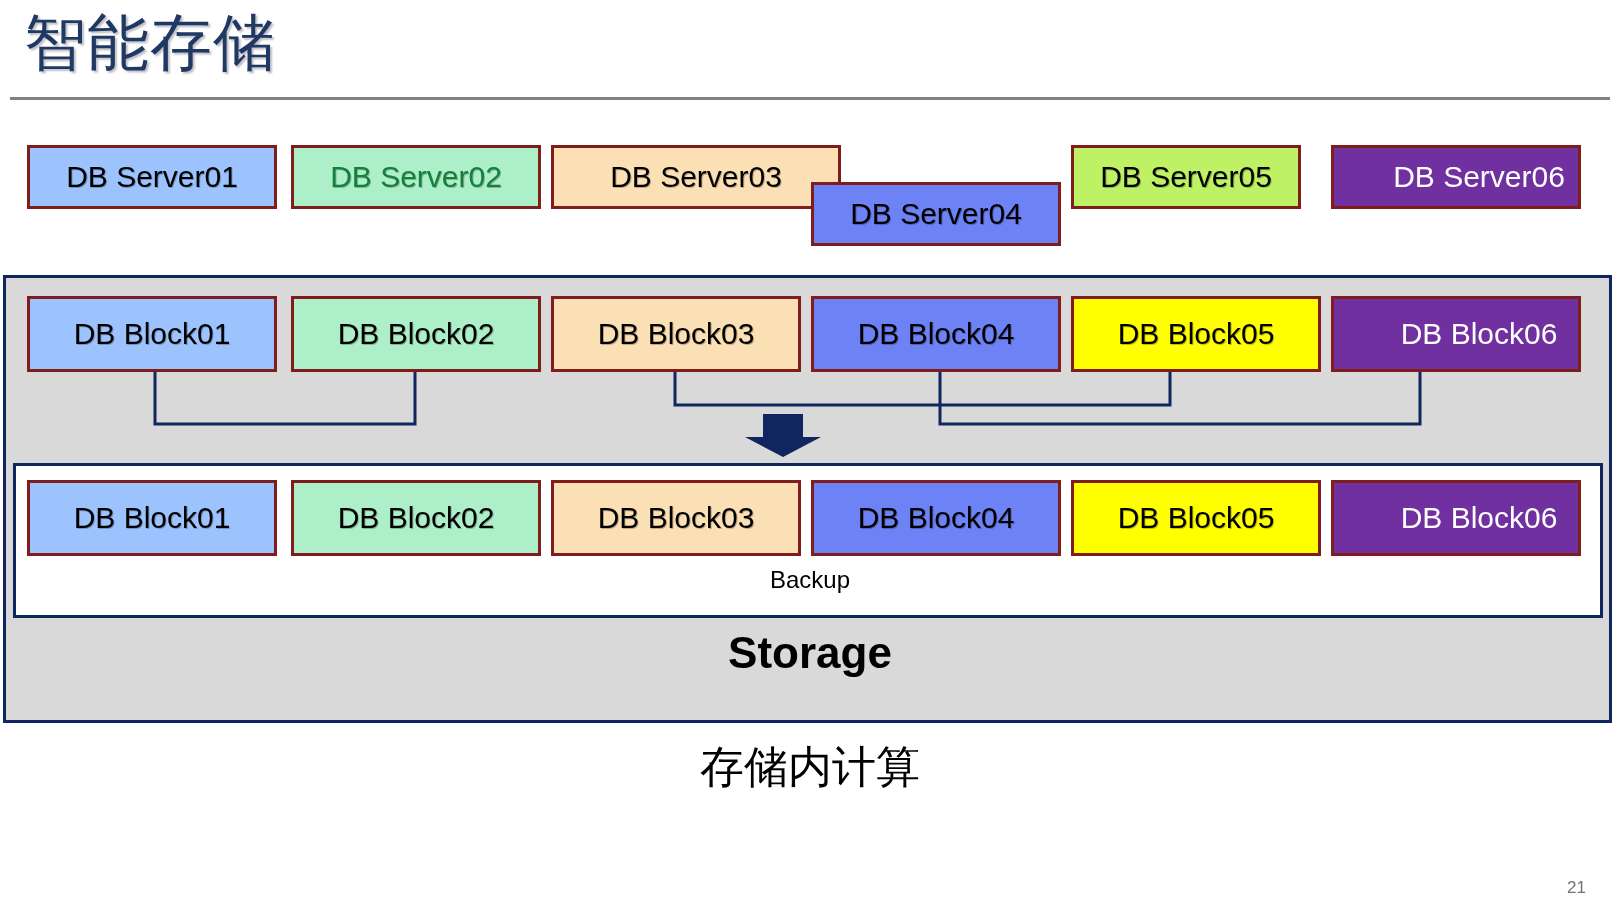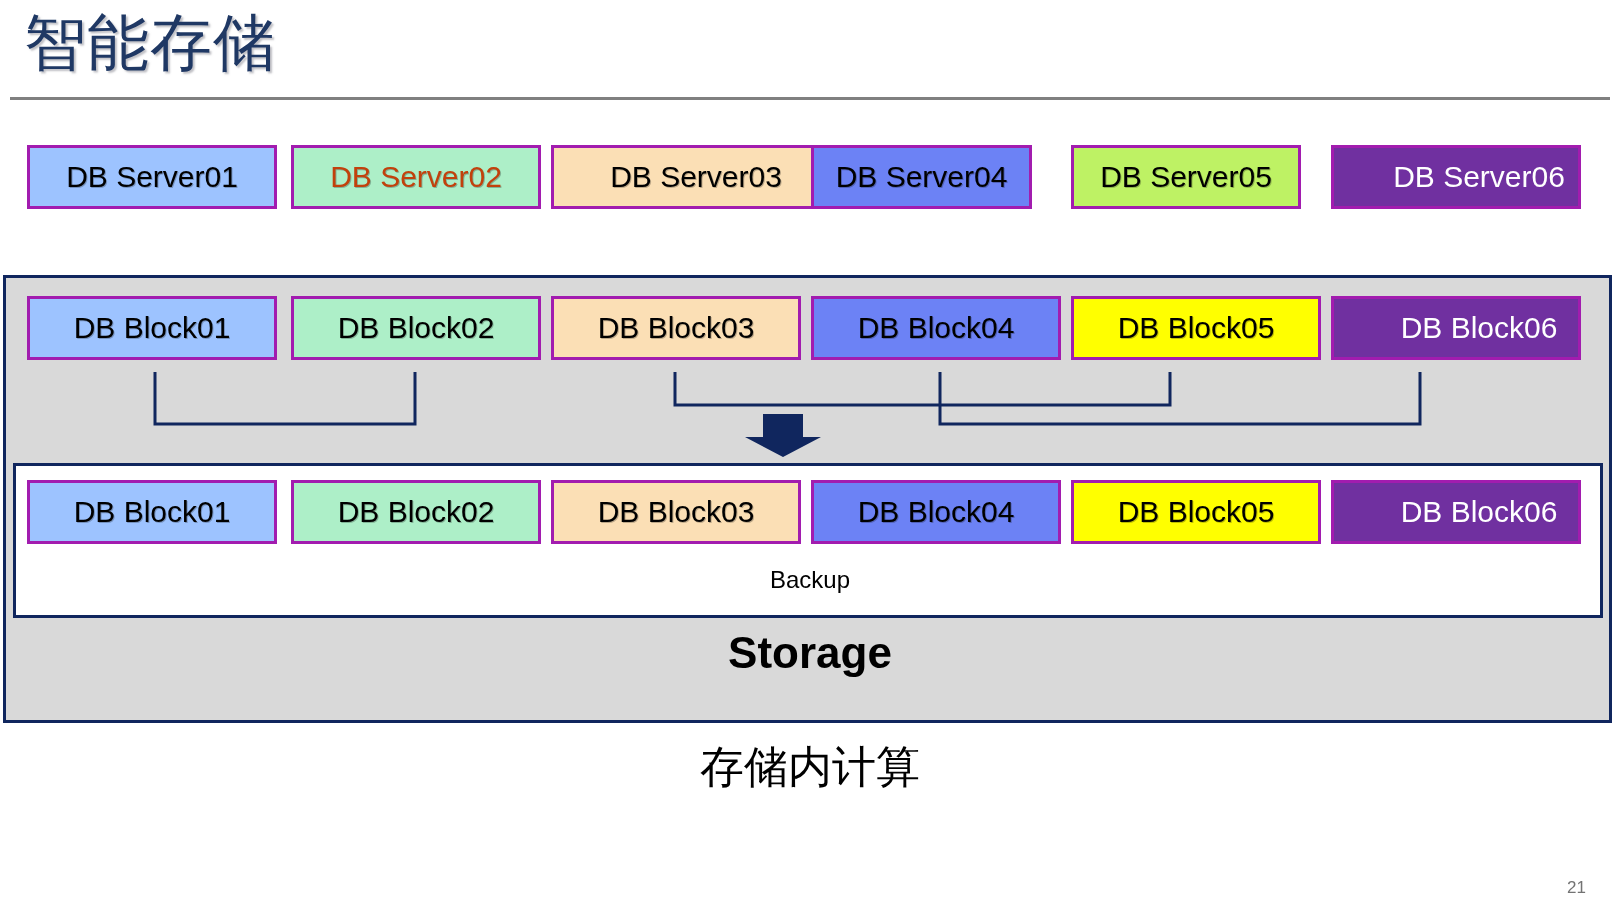--- a/index.html
+++ b/index.html
@@ -34,21 +34,21 @@
     top: 97px;
     width: 1600px;
     height: 3px;
     background: #808080;
   }
 
   
   .node {
     position: absolute;
     box-sizing: border-box;
-    border: 3px solid #a21caf;
+    border: 3px solid #7f1d1d;
     display: flex;
     align-items: center;
     justify-content: center;
     font-size: 30px;
     color: #000000;
     white-space: nowrap;
   }
   .node.onwhite { text-shadow: 1px 1px 0 rgba(0,0,0,0.25); }
   .node.light   { color: #ffffff; padding-left: 46px; }
 
@@ -71,21 +71,21 @@
     left: 0;
     right: 0;
     top: 628px;
     text-align: center;
     font-size: 44px;
     font-weight: bold;
     color: #000000;
   }
 
   
-  .block-row .node { height: 64px; }
+  .block-row .node { height: 76px; }
   #block-row-top .node { top: 296px; }
   #block-row-bottom .node { top: 480px; }
 
   
   #connectors {
     position: absolute;
     left: 0; top: 0;
     width: 1620px; height: 910px;
     pointer-events: none;
   }
@@ -133,27 +133,27 @@
 </head>
 <body>
 
 <div id="slide-title">智能存储</div>
 <div id="title-rule"></div>
 
 <div id="server-row">
     <div class="node onwhite" style="left: 27px; width: 250px; background: rgb(157, 195, 255); color: rgb(0, 0, 0);">
       <span>DB Server01</span>
     </div>
-    <div class="node onwhite" style="left: 291px; width: 250px; background: rgb(173, 239, 200); color: #c2410c;">
+    <div class="node onwhite" style="left: 291px; width: 250px; background: rgb(173, 239, 200); color: #15803d;">
       <span>DB Server02</span>
     </div>
     <div class="node onwhite" style="left: 551px; width: 290px; background: rgb(251, 223, 181); color: rgb(0, 0, 0);">
       <span>DB Server03</span>
     </div>
-    <div class="node onwhite" style="left: 811px; width: 221px; background: rgb(108, 130, 245); color: rgb(0, 0, 0);">
+    <div class="node onwhite" style="left: 811px; width: 250px; background: rgb(108, 130, 245); color: rgb(0, 0, 0); margin-top: 37px;">
       <span>DB Server04</span>
     </div>
     <div class="node onwhite" style="left: 1071px; width: 230px; background: #bef264; color: rgb(0, 0, 0);">
       <span>DB Server05</span>
     </div>
     <div class="node light" style="left: 1331px; width: 250px; background: rgb(112, 48, 160); color: rgb(255, 255, 255);">
       <span>DB Server06</span>
     </div>
   </div>
 

